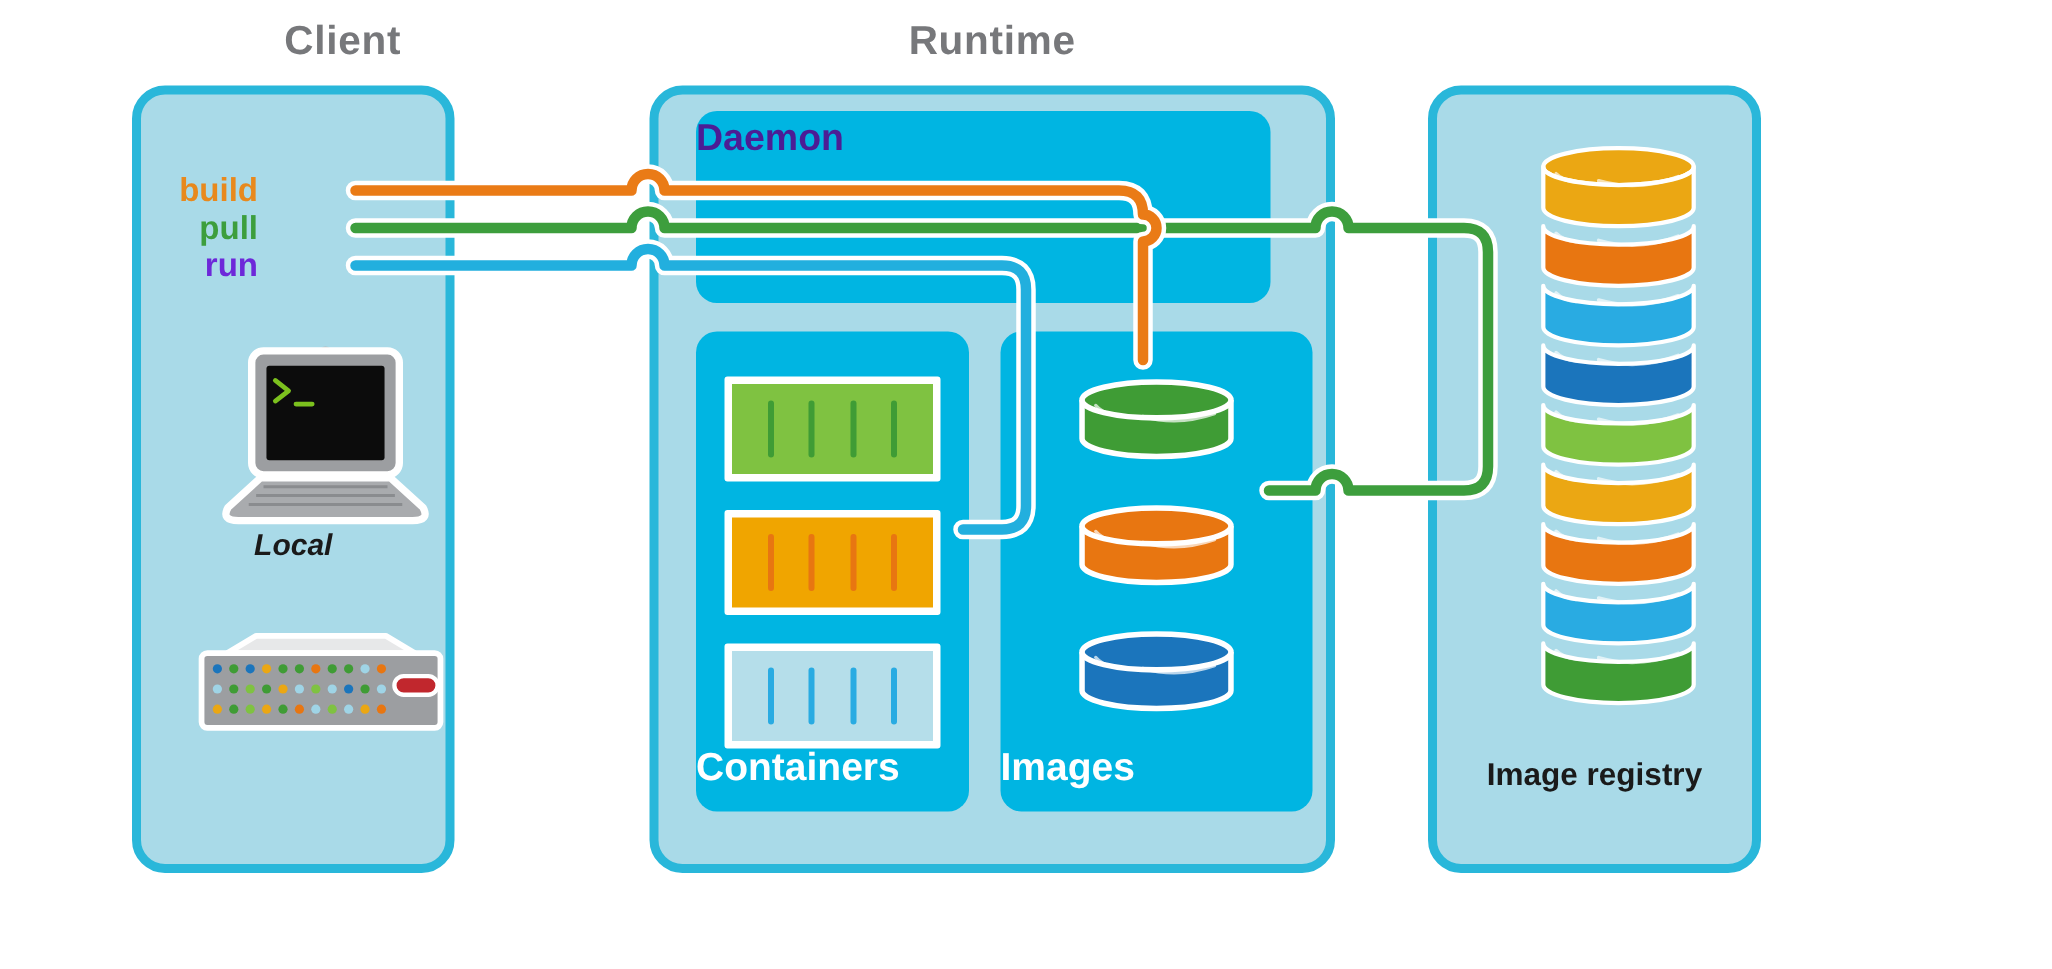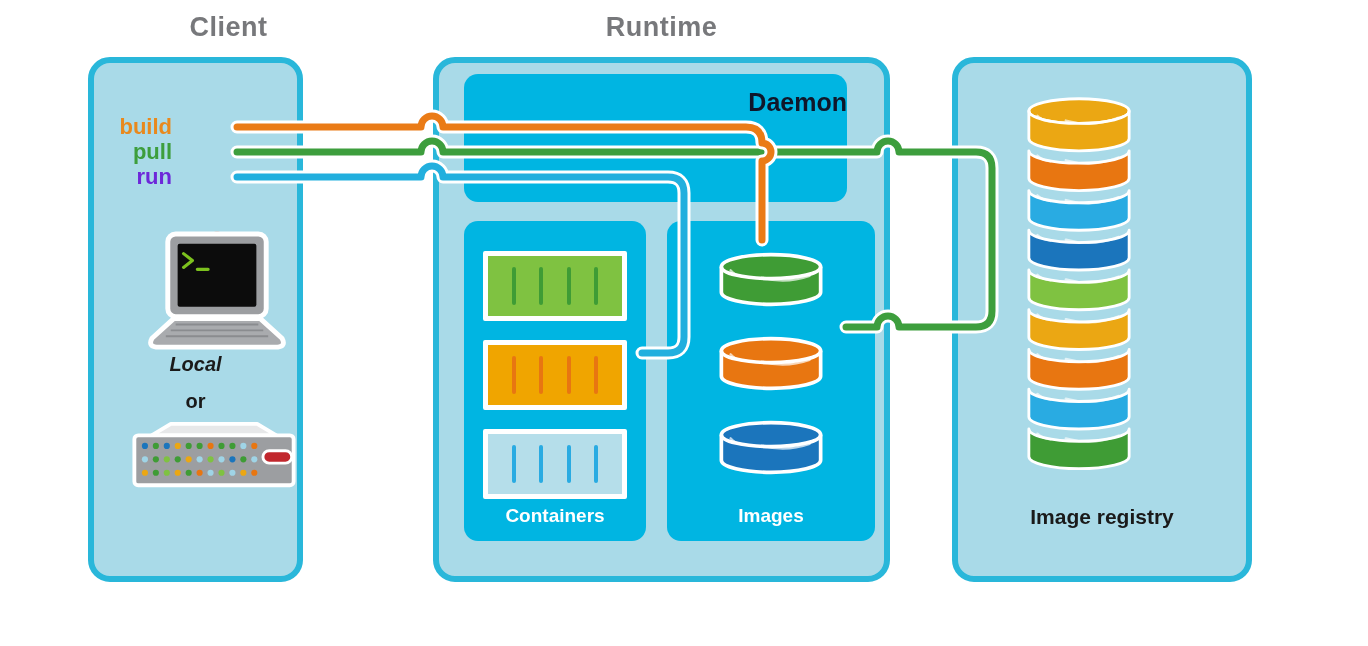--- a/index.html
+++ b/index.html
@@ -3,23 +3,23 @@
 <meta charset="utf-8">
 <style>
   html,body{margin:0;padding:0;background:#fff;}
   .canvas{position:relative;width:1368px;height:646px;background:#fff;overflow:hidden;
           font-family:"Liberation Sans","DejaVu Sans",sans-serif;}
   .panel-title{position:absolute;top:12px;font-size:27px;font-weight:bold;color:var(--title-color,#77787B);
                text-align:center;letter-spacing:.5px;}
   .panel{position:absolute;top:57px;height:525px;background:var(--panel-fill,#A9DAE8);
          border:6px solid var(--panel-border,#29B7DA);border-radius:22px;box-sizing:border-box;}
   .cyanbox{position:absolute;background:var(--box-fill,#00B5E2);border-radius:14px;}
-  .daemon-label{color:#0f172a;font-size:25px;font-weight:bold;text-align:right;padding-top:14px;}
-  .box-label{position:absolute;bottom:14px;left:0;width:100%;text-align:center;color:#fff;
-             font-size:19px;font-weight:bold;}
+  .daemon-label{color:#4c1d95;font-size:25px;font-weight:bold;text-align:left;padding-top:4px;}
+  .box-label{position:absolute;bottom:14px;left:0;width:100%;text-align:left;color:#fff;
+             font-size:26px;font-weight:bold;}
   .cmd-label{position:absolute;right:125px;font-size:22px;font-weight:bold;line-height:24px;}
   .client-text{position:absolute;left:0;width:100%;text-align:center;color:#1A1A1A;}
   .containers-list{position:absolute;left:0;top:30px;width:100%;display:flex;flex-direction:column;
                    align-items:center;gap:19px;}
   .container-rect{width:134px;height:60px;border:5px solid #fff;border-radius:2px;box-sizing:content-box;
                   display:flex;justify-content:space-evenly;align-items:center;}
   .container-rect .tick{width:4px;height:38px;border-radius:2px;}
   .images-list{position:absolute;left:0;top:30px;width:100%;display:flex;flex-direction:column;
                align-items:center;gap:27px;}
   .lines-overlay{position:absolute;left:0;top:0;pointer-events:none;}
@@ -39,21 +39,20 @@
 
     <svg style="position:absolute;left:44px;top:167px;" width="158" height="124" viewBox="0 0 160 126">
       <circle cx="80" cy="6" r="5" fill="#B6B8BA"></circle>
       <rect x="30" y="4" width="100" height="84" rx="8" fill="#9C9EA1" stroke="#fff" stroke-width="5"></rect>
       <rect x="40" y="14" width="80" height="64" rx="2" fill="#0C0C0C"></rect>
       <path d="M46 24 l9 7 -9 7 M60 40 h11" fill="none" stroke="#7CC11E" stroke-width="3.2" stroke-linecap="round" stroke-linejoin="round"></path>
       <path d="M14 110 L36 90 h88 l22 20 q5 9 -7 9 H21 q-12 0 -7 -9 z" fill="#A9ABAE" stroke="#fff" stroke-width="5" stroke-linejoin="round"></path>
       <path d="M38 96 h84 M33 102 h94 M28 108 h104" stroke="#8A8C8F" stroke-width="2" fill="none"></path>
     </svg>
     <div class="client-text" style="top:290px;font-size:20px;font-weight:600;font-style:italic;">Local</div>
-    <div class="client-text" style="top:327px;font-size:20px;font-weight:600;">or</div>
 
     <svg style="position:absolute;left:34px;top:357px;" width="172" height="71" viewBox="0 0 178 74">
       <path d="M24 16 L44 4 h90 l20 12 z" fill="#E7E8E9" stroke="#fff" stroke-width="4" stroke-linejoin="round"></path>
       <rect x="6" y="16" width="166" height="52" rx="4" fill="#9C9EA1" stroke="#fff" stroke-width="4"></rect>
       <g>
           <circle cx="17" cy="27" r="3.2" fill="#1B75BC"></circle>
           <circle cx="28.4" cy="27" r="3.2" fill="#3F9C35"></circle>
           <circle cx="39.8" cy="27" r="3.2" fill="#1B75BC"></circle>
           <circle cx="51.2" cy="27" r="3.2" fill="#EBA713"></circle>
           <circle cx="62.6" cy="27" r="3.2" fill="#3F9C35"></circle>
@@ -132,21 +131,21 @@
           <svg width="108" height="57" viewBox="0 0 116 62">
   <path d="M4 17 v28 a54 13 0 0 0 108 0 v-28" fill="#1B75BC" stroke="#fff" stroke-width="4" stroke-linejoin="round"></path>
   <ellipse cx="58" cy="17" rx="54" ry="13" fill="#1B75BC" stroke="#fff" stroke-width="4"></ellipse>
   <path d="M14 21 q4 5 13 7 M48 29 q26 7 52 -2" fill="none" stroke="rgba(255,255,255,.7)" stroke-width="2.5" stroke-linecap="round"></path>
           </svg>
         </div>
       <div class="box-label">Images</div>
     </div>
   </div>
 
-  <div class="panel" style="left:952px;width:300px;">
+  <div class="panel" style="left:952px;width:222px;">
     <div style="position:absolute;left:68px;top:32px;"><svg width="106" height="386" viewBox="0 0 112 408">
           <ellipse cx="56" cy="17" rx="53" ry="13" fill="#EBA713" stroke="#fff" stroke-width="3"></ellipse>
           <path d="M3 17 a53 13 0 0 0 106 0 l0 29 a53 13 0 0 1 -106 0 z" fill="#EBA713" stroke="#fff" stroke-width="3" stroke-linejoin="round"></path>
           <path d="M12 22 q5 5 14 6 M42 27 q28 8 56 -3" fill="none" stroke="rgba(255,255,255,.65)" stroke-width="2.5" stroke-linecap="round"></path>
           <path d="M3 59 a53 13 0 0 0 106 0 l0 29 a53 13 0 0 1 -106 0 z" fill="#E87611" stroke="#fff" stroke-width="3" stroke-linejoin="round"></path>
           <path d="M12 64 q5 5 14 6 M42 69 q28 8 56 -3" fill="none" stroke="rgba(255,255,255,.65)" stroke-width="2.5" stroke-linecap="round"></path>
           <path d="M3 101 a53 13 0 0 0 106 0 l0 29 a53 13 0 0 1 -106 0 z" fill="#29ABE2" stroke="#fff" stroke-width="3" stroke-linejoin="round"></path>
           <path d="M12 106 q5 5 14 6 M42 111 q28 8 56 -3" fill="none" stroke="rgba(255,255,255,.65)" stroke-width="2.5" stroke-linecap="round"></path>
           <path d="M3 143 a53 13 0 0 0 106 0 l0 29 a53 13 0 0 1 -106 0 z" fill="#1B75BC" stroke="#fff" stroke-width="3" stroke-linejoin="round"></path>
           <path d="M12 148 q5 5 14 6 M42 153 q28 8 56 -3" fill="none" stroke="rgba(255,255,255,.65)" stroke-width="2.5" stroke-linecap="round"></path>

